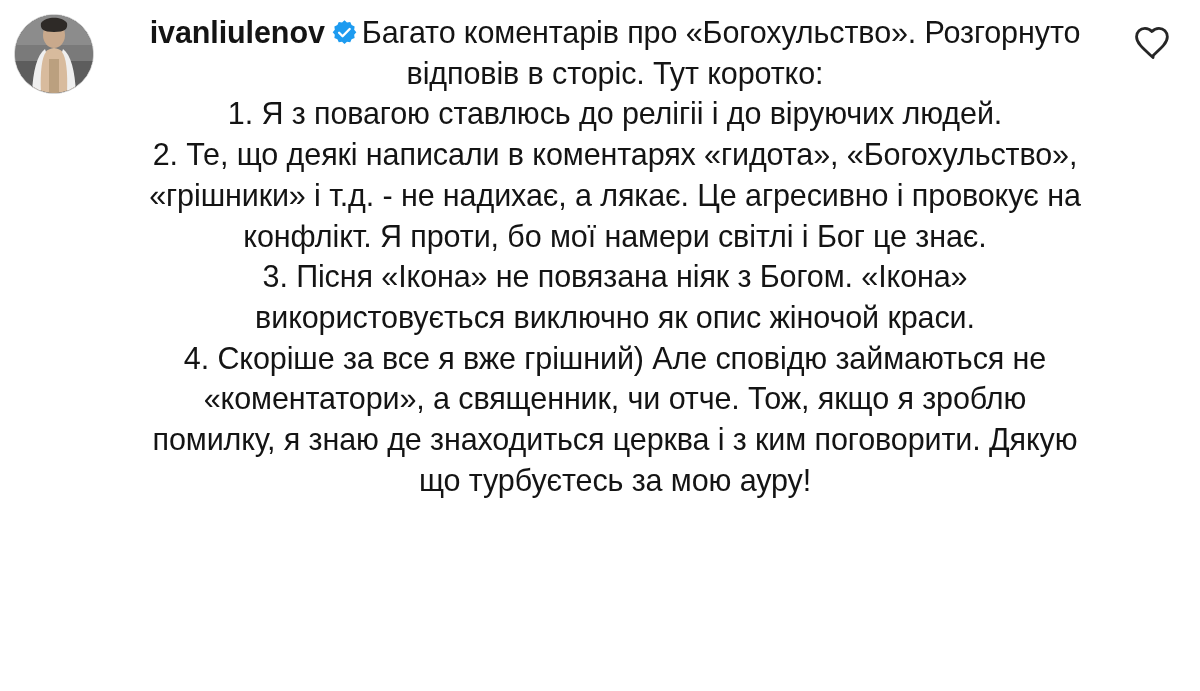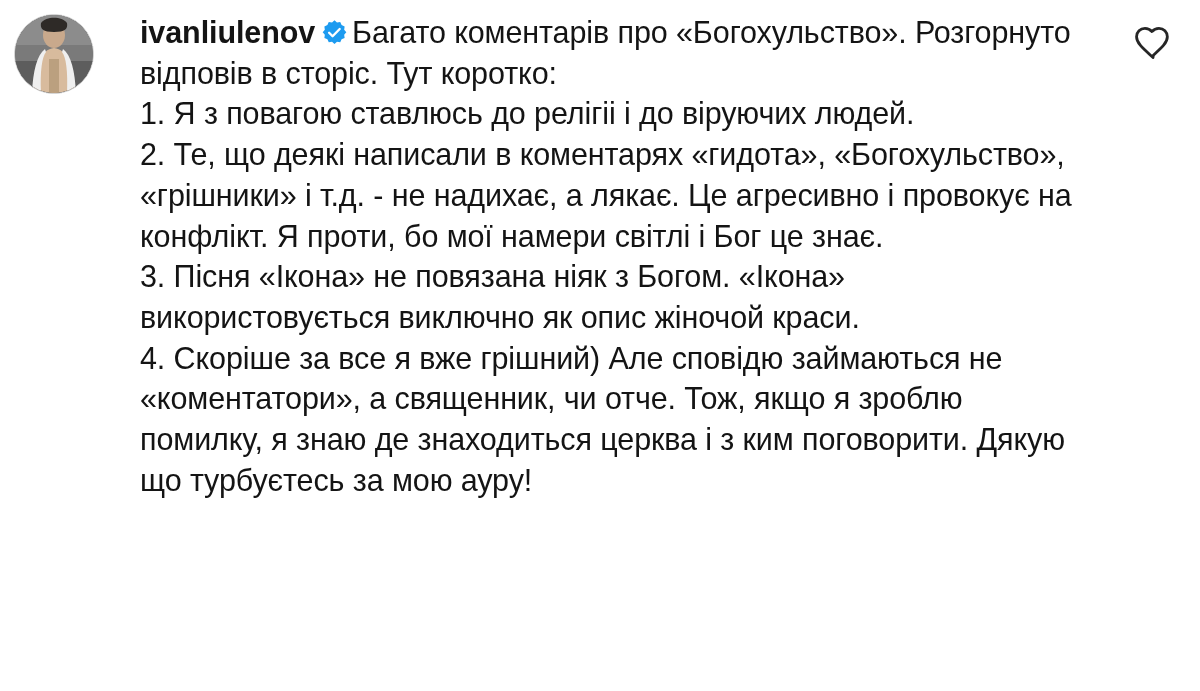--- a/index.html
+++ b/index.html
@@ -13,20 +13,21 @@
     font-family: "Liberation Sans", sans-serif;
     color: #111111;
     overflow: hidden;
   }
   .comment-block {
     position: relative;
     width: 1200px;
     height: 691px;
     box-sizing: border-box;
     padding: 14px 0 0 0;
+    text-align: center;
   }
   .avatar {
     position: absolute;
     left: 14px;
     top: 14px;
     width: 78px;
     height: 78px;
     border-radius: 50%;
     overflow: hidden;
     background: #6f6f6f;

